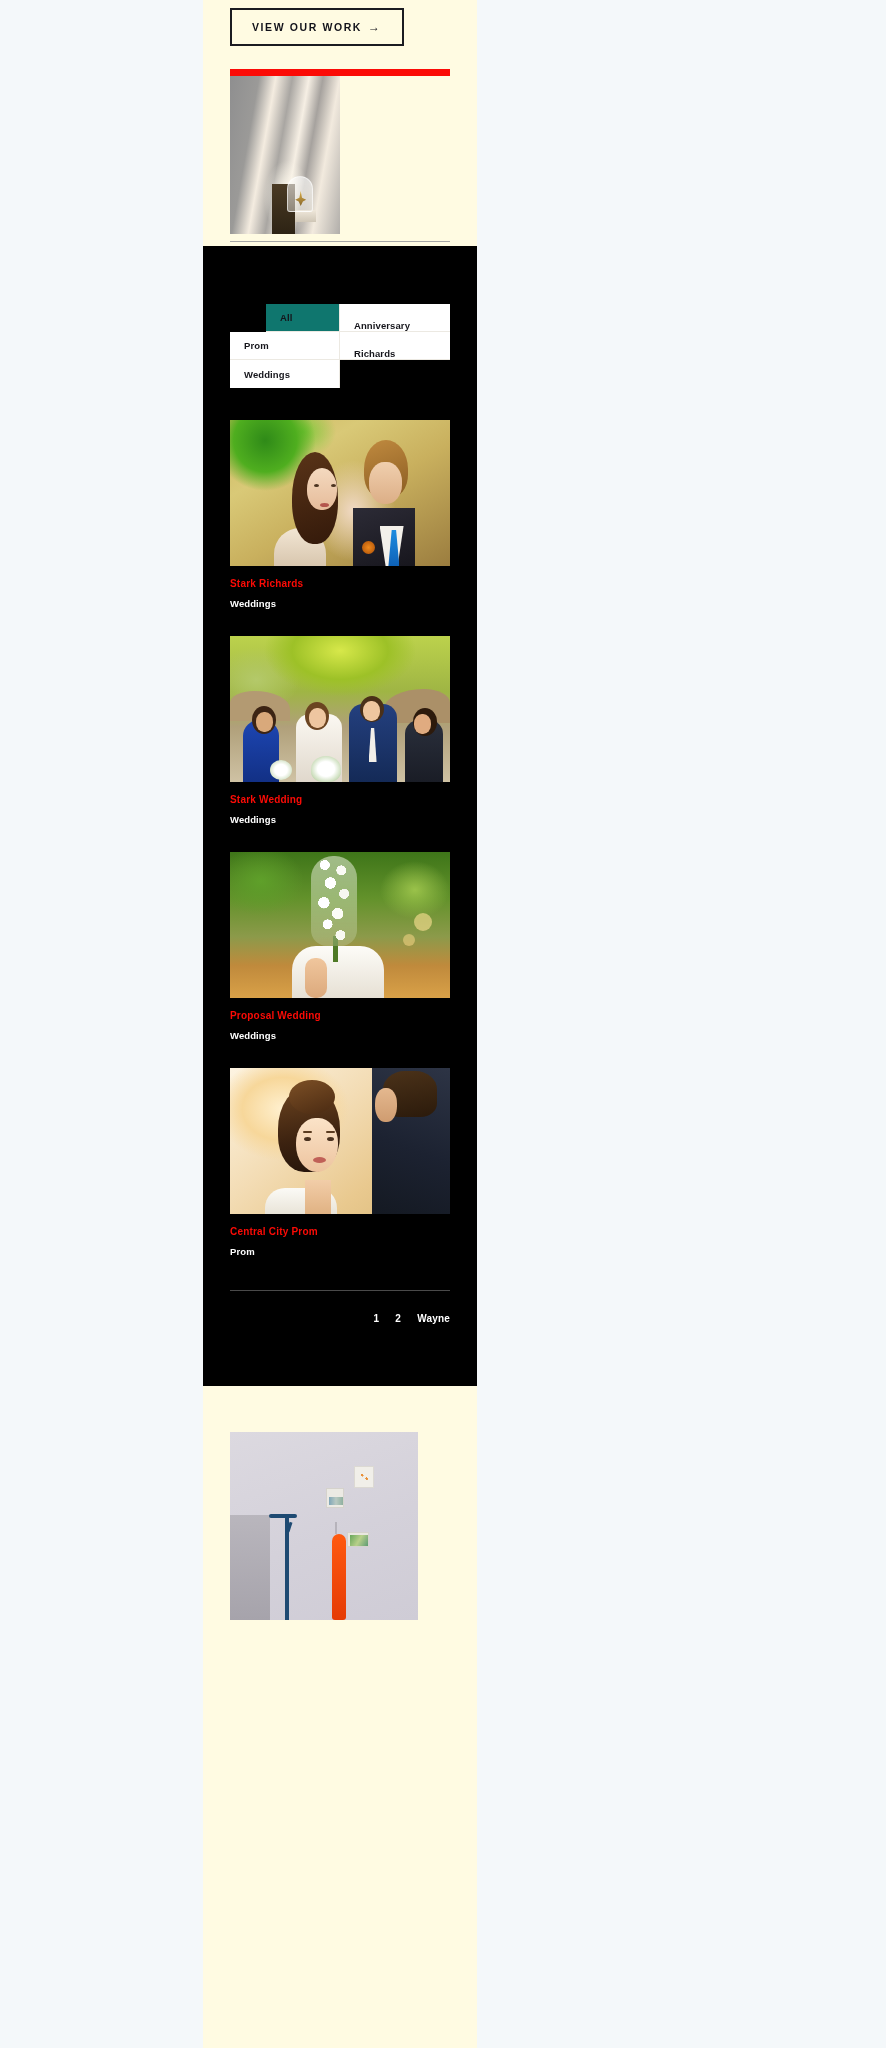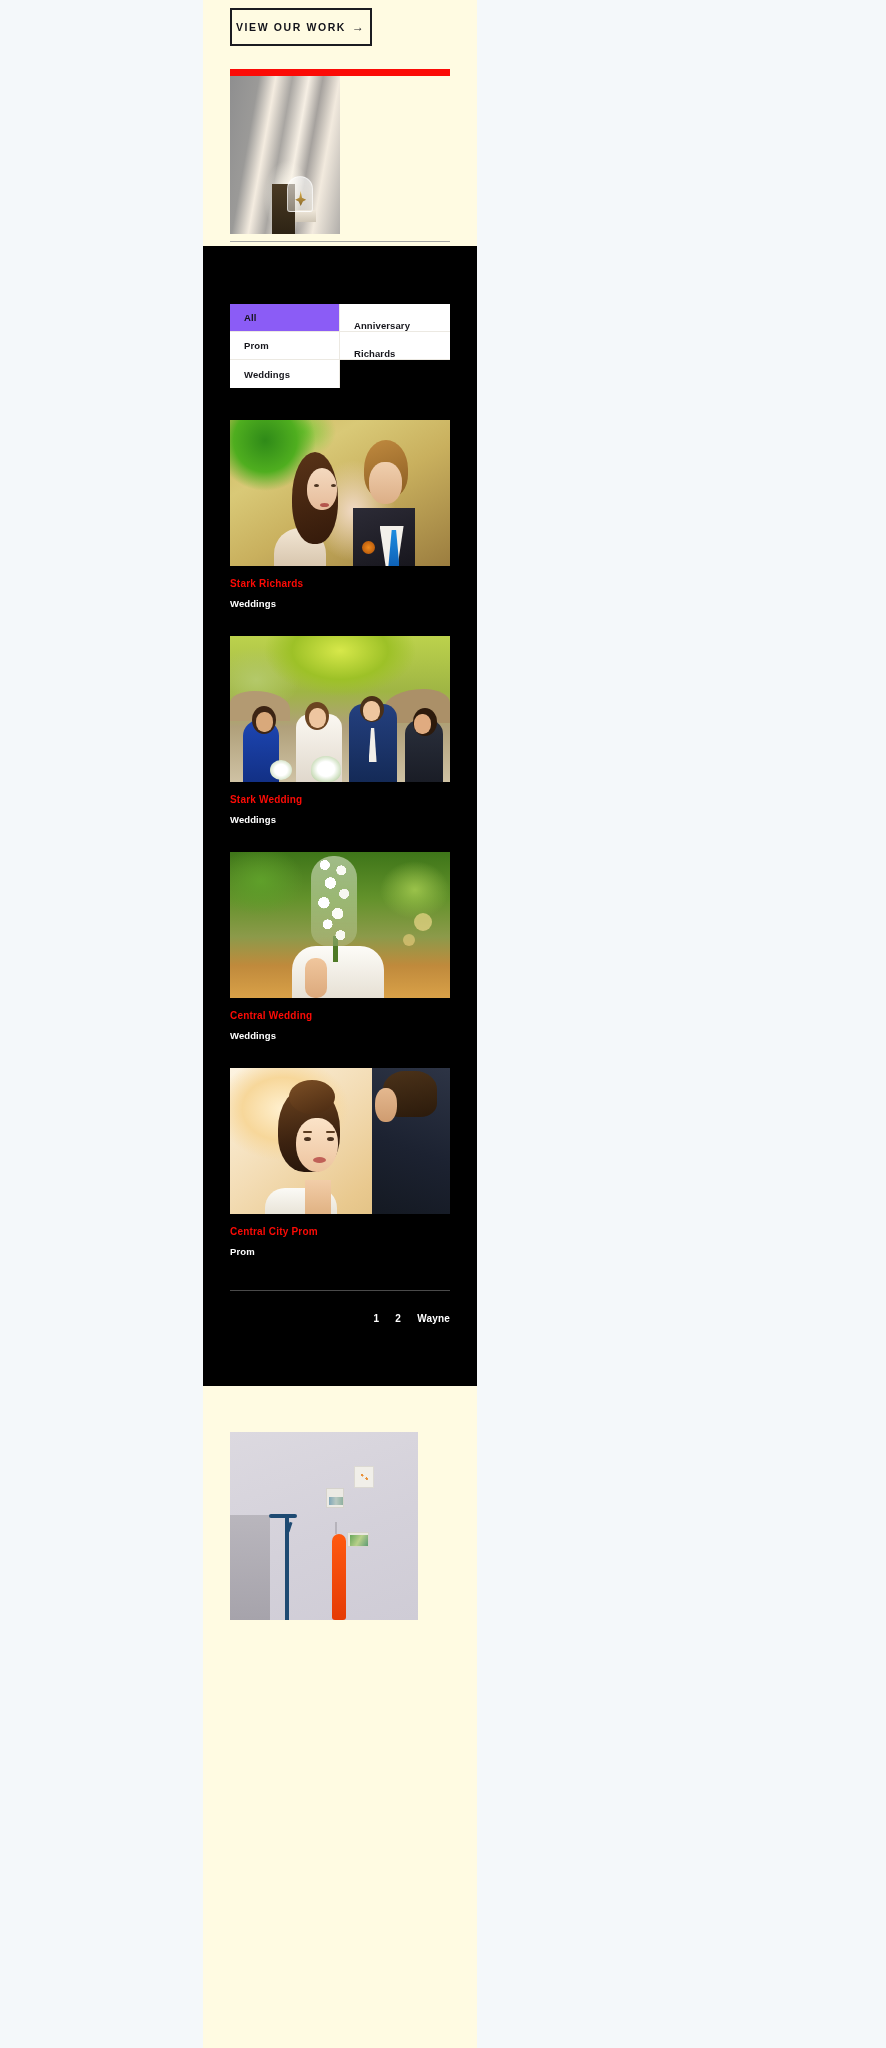--- a/index.html
+++ b/index.html
@@ -40,21 +40,21 @@
   .cta-btn {
     display: inline-flex;
     align-items: center;
     gap: 6px;
     border: 2px solid #1b1b21;
     background: #fffbe2;
     color: #12121a;
     font-size: 10.5px;
     font-weight: bold;
     letter-spacing: 1.6px;
-    padding: 11px 4px;
+    padding: 11px 20px;
     cursor: pointer;
     font-family: "Liberation Sans", sans-serif;
     line-height: 1;
   }
   .cta-arrow { font-size: 12px; line-height: 1; display: inline-block; }
 
   .hero-media {
     position: relative;
     margin-top: 23px;
     width: 220px;
@@ -150,21 +150,22 @@
     font-weight: bold;
     display: flex;
     align-items: center;
     padding-left: 14px;
     border-bottom: 1px solid #ece9e2;
     border-right: 1px solid #ece9e2;
     cursor: pointer;
     letter-spacing: .1px;
   }
   .filter-tab.is-active {
-    background: #8b5cf6;
+    background: #0f766e;
+    margin-left: 36px;
   }
   .filter-tab.empty {
     background: #000000;
     border: none;
     cursor: default;
   }
   .filter-tab.col2 { border-right: none; align-items: flex-end; }
   .filter-tab.lastrow { border-bottom: none; }
 
   
@@ -483,21 +484,21 @@
         <article class="g-item">
           <div class="g-thumb">
             <div class="ph3"></div>
             <div class="ph3-bokeh1"></div>
             <div class="ph3-bokeh2"></div>
             <div class="ph3-dress"></div>
             <div class="ph3-arm"></div>
             <div class="ph3-stem"></div>
             <div class="ph3-flowers"></div>
           </div>
-          <div class="g-title">Central Wedding</div>
+          <div class="g-title">Proposal Wedding</div>
           <div class="g-cat">Weddings</div>
         </article>
 
         <article class="g-item">
           <div class="g-thumb">
             <div class="ph4"></div>
             <div class="ph4-man"></div>
             <div class="ph4-manhead"></div>
             <div class="ph4-mancheek"></div>
             <div class="ph4-dress"></div>

